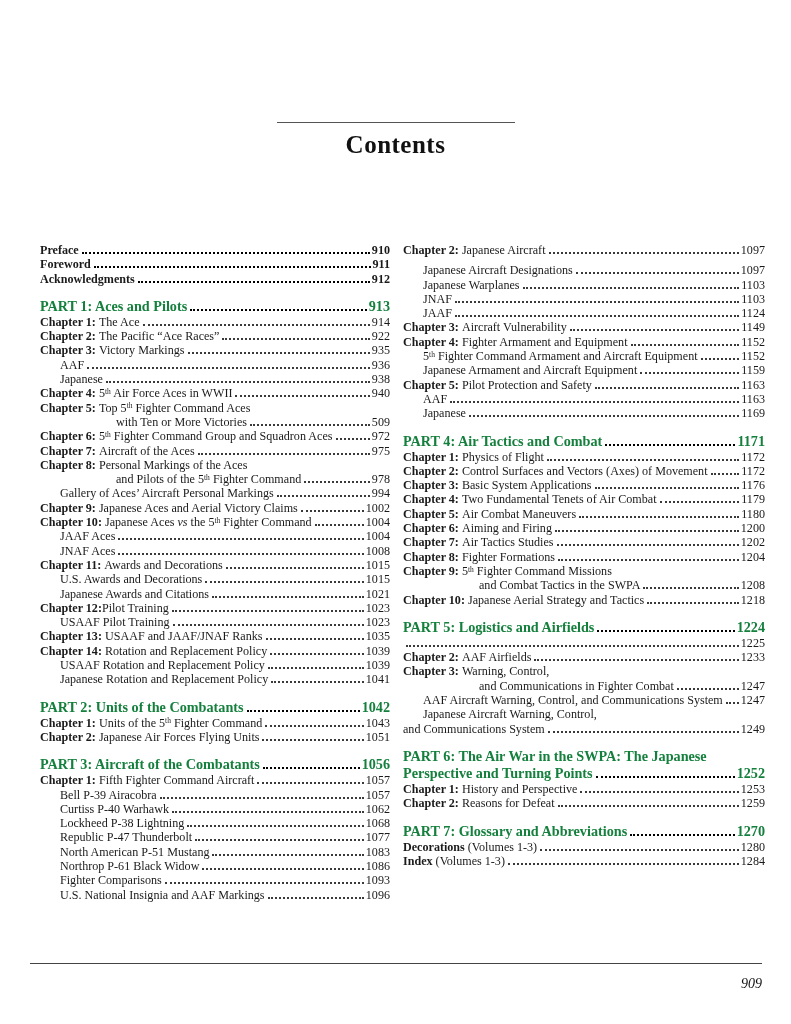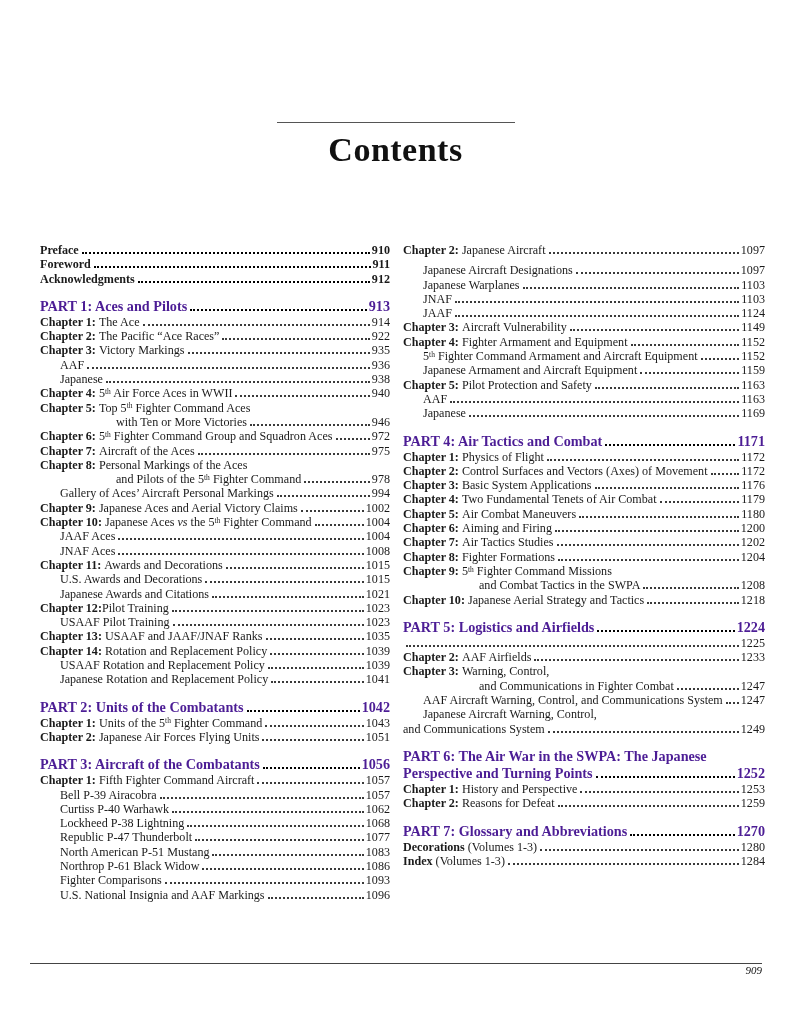--- a/index.html
+++ b/index.html
@@ -10,21 +10,21 @@
     font-family:"Liberation Serif","DejaVu Serif",serif;
     color:#1a1a1a;
     overflow:hidden;
     margin:0 auto;
   }
   
   .title-block{position:absolute;top:122px;left:0;right:0;text-align:center;}
   .title-rule{width:238px;margin:0 auto;border-top:1px solid #555;}
   h1.page-title{
     margin:8px 0 0 0;
-    font-size:34px;
+    font-size:25px;
     font-weight:bold;
     letter-spacing:0.5px;
     color:#111;
   }
   
   .columns{
     position:absolute;top:243px;left:40px;width:725px;
     display:flex;gap:13px;
   }
   .col{display:flex;flex-direction:column;}
@@ -33,43 +33,43 @@
   
   .row{
     display:flex;align-items:baseline;
     line-height:14.3px;font-size:12.1px;
     white-space:nowrap;overflow:hidden;
   }
   .row .t{white-space:nowrap;}
   .row .pfx{font-weight:bold;}
   .row.front{font-weight:bold;text-align:right;}
   .row.part,.row.part-nopage{
-    font-weight:bold;font-size:14.2px;line-height:17px;color:#4c1d95;
+    font-weight:bold;font-size:14.2px;line-height:17px;color:#15803d;
   }
   .row.sub .t,.row.sub-nopage .t{padding-left:20px;text-align:right;}
   .row.cont .t{padding-left:76px;}
   .row.gap{height:12px;}
   .row.smallgap{height:6px;}
   .dots{
     flex:1 1 auto;min-width:4px;
     border-bottom:2px dotted #3a3a3a;
     margin:0 2px 0 3px;
   }
   .row.front .dots,.row.part .dots{border-bottom-color:#000;}
   .pg{white-space:nowrap;}
   .row.front .pg,.row.part .pg{font-weight:bold;}
   sup{font-size:62%;line-height:0;position:relative;top:-0.45em;vertical-align:baseline;}
   
   .footer{position:absolute;top:963px;left:30px;right:29px;}
   .footer-rule{border-top:1px solid #444;}
   .folio{
     text-align:right;
     font-style:italic;
-    font-size:11px;
-    margin-top:0;
+    font-size:14px;
+    margin-top:12px;
     color:#111;
   }
 </style>
 </head>
 <body>
 
 <div class="page">
   <div class="title-block">
     <div class="title-rule"></div>
     <h1 class="page-title">Contents</h1>
@@ -127,21 +127,21 @@
           <span class="t"><span class="pfx">Chapter 4: </span><span>5<sup>th</sup> Air Force Aces in WWII</span></span>
           <span class="dots"></span>
           <span class="pg">940</span>
         </div>
         <div class="row chapter-nopage">
           <span class="t"><span class="pfx">Chapter 5: </span><span>Top 5<sup>th</sup> Fighter Command Aces</span></span>
         </div>
         <div class="row cont">
           <span class="t"><span>with Ten or More Victories</span></span>
           <span class="dots"></span>
-          <span class="pg">946</span>
+          <span class="pg">509</span>
         </div>
         <div class="row chapter">
           <span class="t"><span class="pfx">Chapter 6: </span><span>5<sup>th</sup> Fighter Command Group and Squadron Aces</span></span>
           <span class="dots"></span>
           <span class="pg">972</span>
         </div>
         <div class="row chapter">
           <span class="t"><span class="pfx">Chapter 7: </span><span>Aircraft of the Aces</span></span>
           <span class="dots"></span>
           <span class="pg">975</span>

